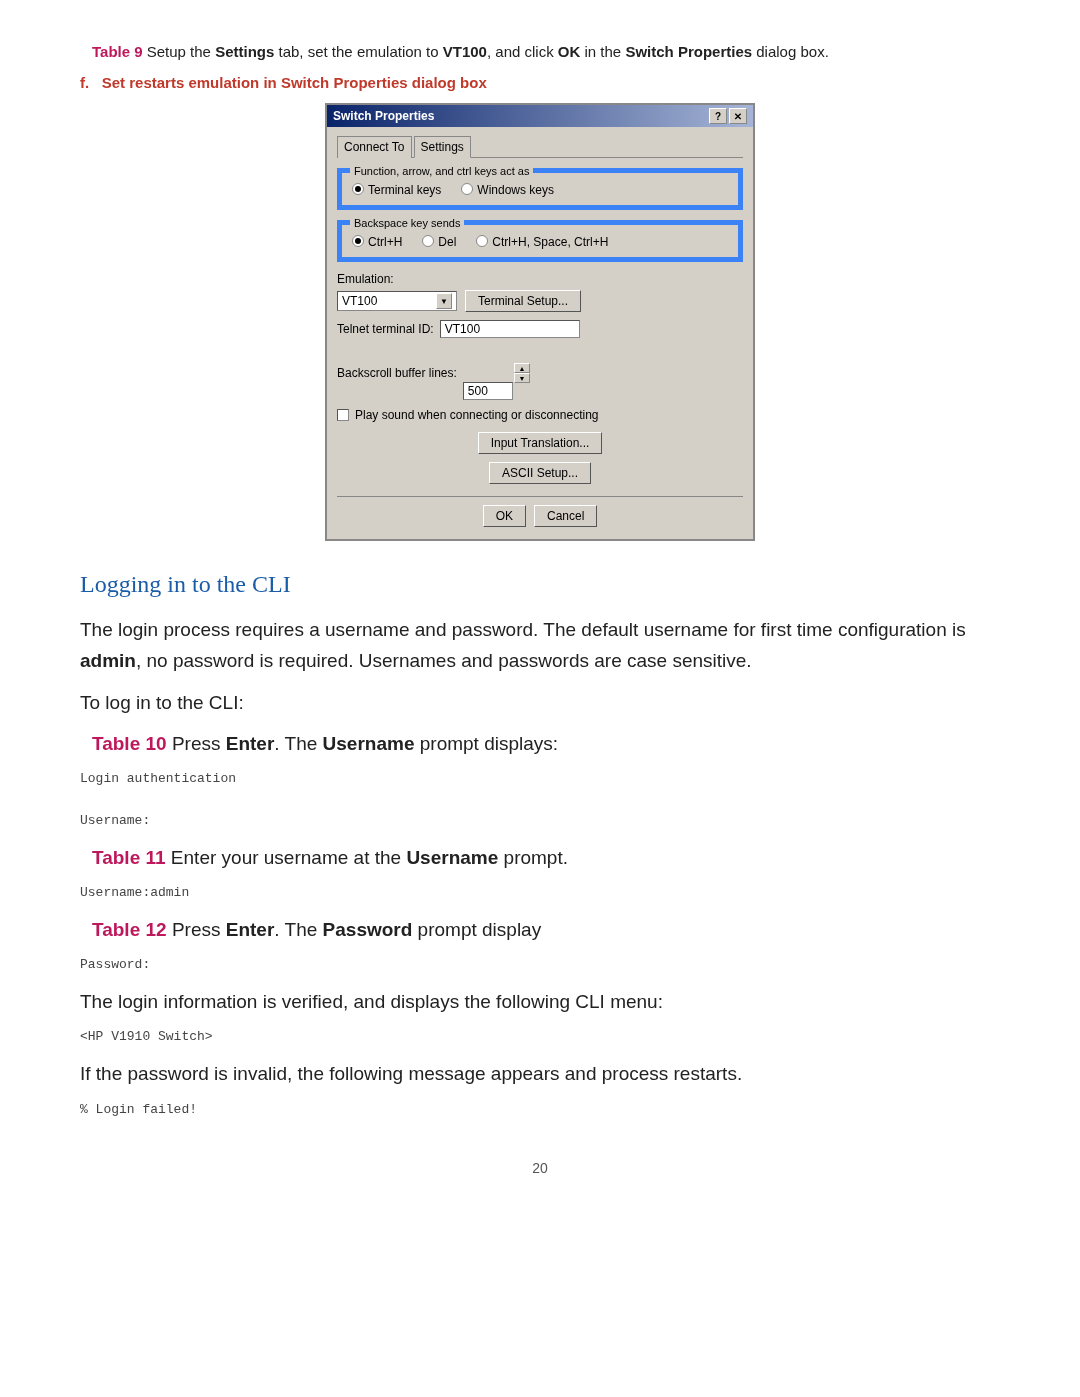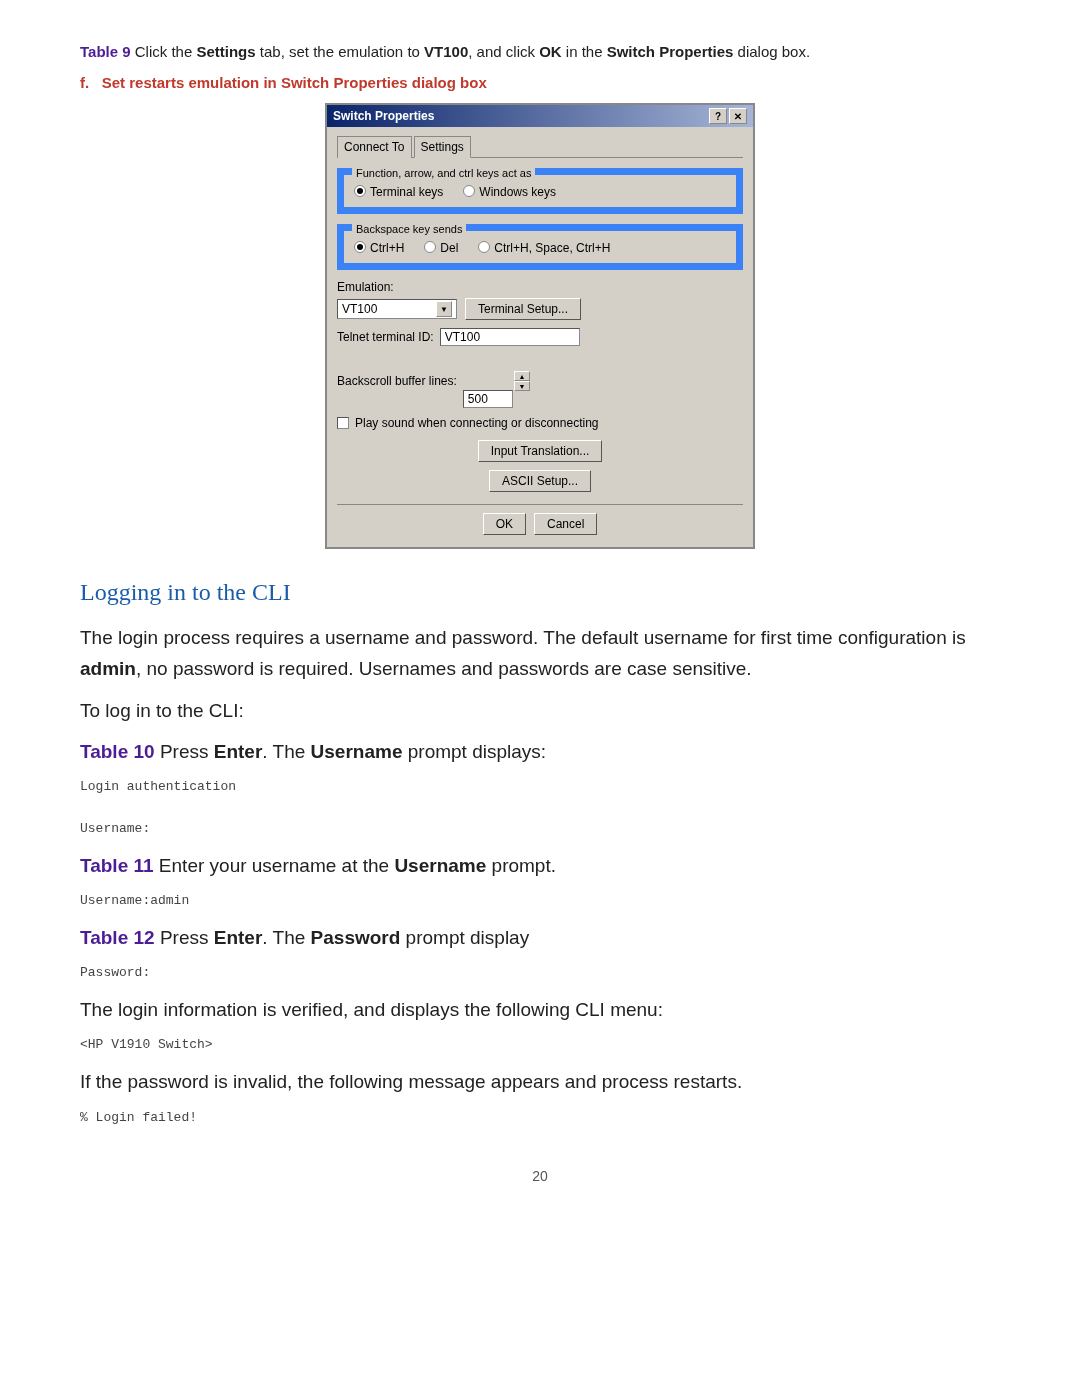--- a/index.html
+++ b/index.html
@@ -11,22 +11,23 @@
       padding: 40px 80px 60px 80px;
       max-width: 1080px;
     }
 
     .intro-paragraph {
       margin-bottom: 10px;
       line-height: 1.6;
     }
 
     .table-ref {
-      color: #4c1d95;
+      color: #be185d;
       font-weight: bold;
+      margin-left: 12px;
     }
 
     .section-label {
       color: #c0392b;
       font-style: italic;
       font-weight: bold;
       margin-bottom: 12px;
       margin-top: 4px;
     }
 
@@ -102,21 +103,21 @@
       top: 1px;
     }
 
     .tab.active {
       background: #d4d0c8;
       border-bottom: 1px solid #d4d0c8;
       z-index: 1;
     }
 
     .group-box {
-      border: 7px solid #3b82f6;
+      border: 5px solid #3b82f6;
       margin-bottom: 10px;
       padding: 6px 10px 8px 10px;
       position: relative;
     }
 
     .group-label {
       position: absolute;
       top: -8px;
       left: 8px;
       background: #d4d0c8;
@@ -320,21 +321,21 @@
       display: flex;
       align-items: center;
       margin-bottom: 8px;
       font-size: 12px;
     }
   </style>
 </head>
 <body>
 
 <p class="intro-paragraph">
-  <span class="table-ref">Table 9</span><span> Click the </span><strong>Settings</strong><span> tab, set the emulation to </span><strong>VT100</strong><span>, and click </span><strong>OK</strong><span> in the </span><strong>Switch Properties</strong><span> dialog box.</span>
+  <span class="table-ref">Table 9</span><span> Setup the </span><strong>Settings</strong><span> tab, set the emulation to </span><strong>VT100</strong><span>, and click </span><strong>OK</strong><span> in the </span><strong>Switch Properties</strong><span> dialog box.</span>
 </p>
 
 <p class="section-label">
   <span>f.</span>&nbsp;&nbsp;&nbsp;<span>Set restarts emulation in Switch Properties dialog box</span>
 </p>
 
 <div class="dialog-wrapper">
   <div class="dialog-box">
 
     <div class="dialog-titlebar">

